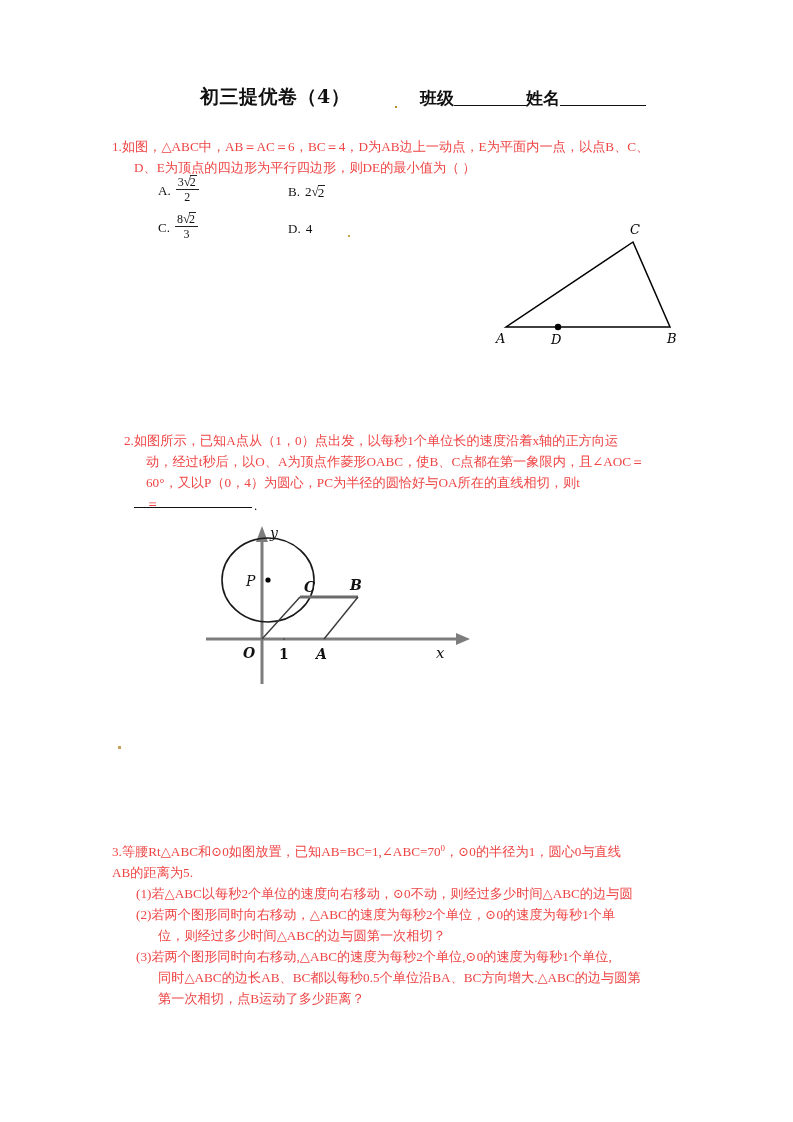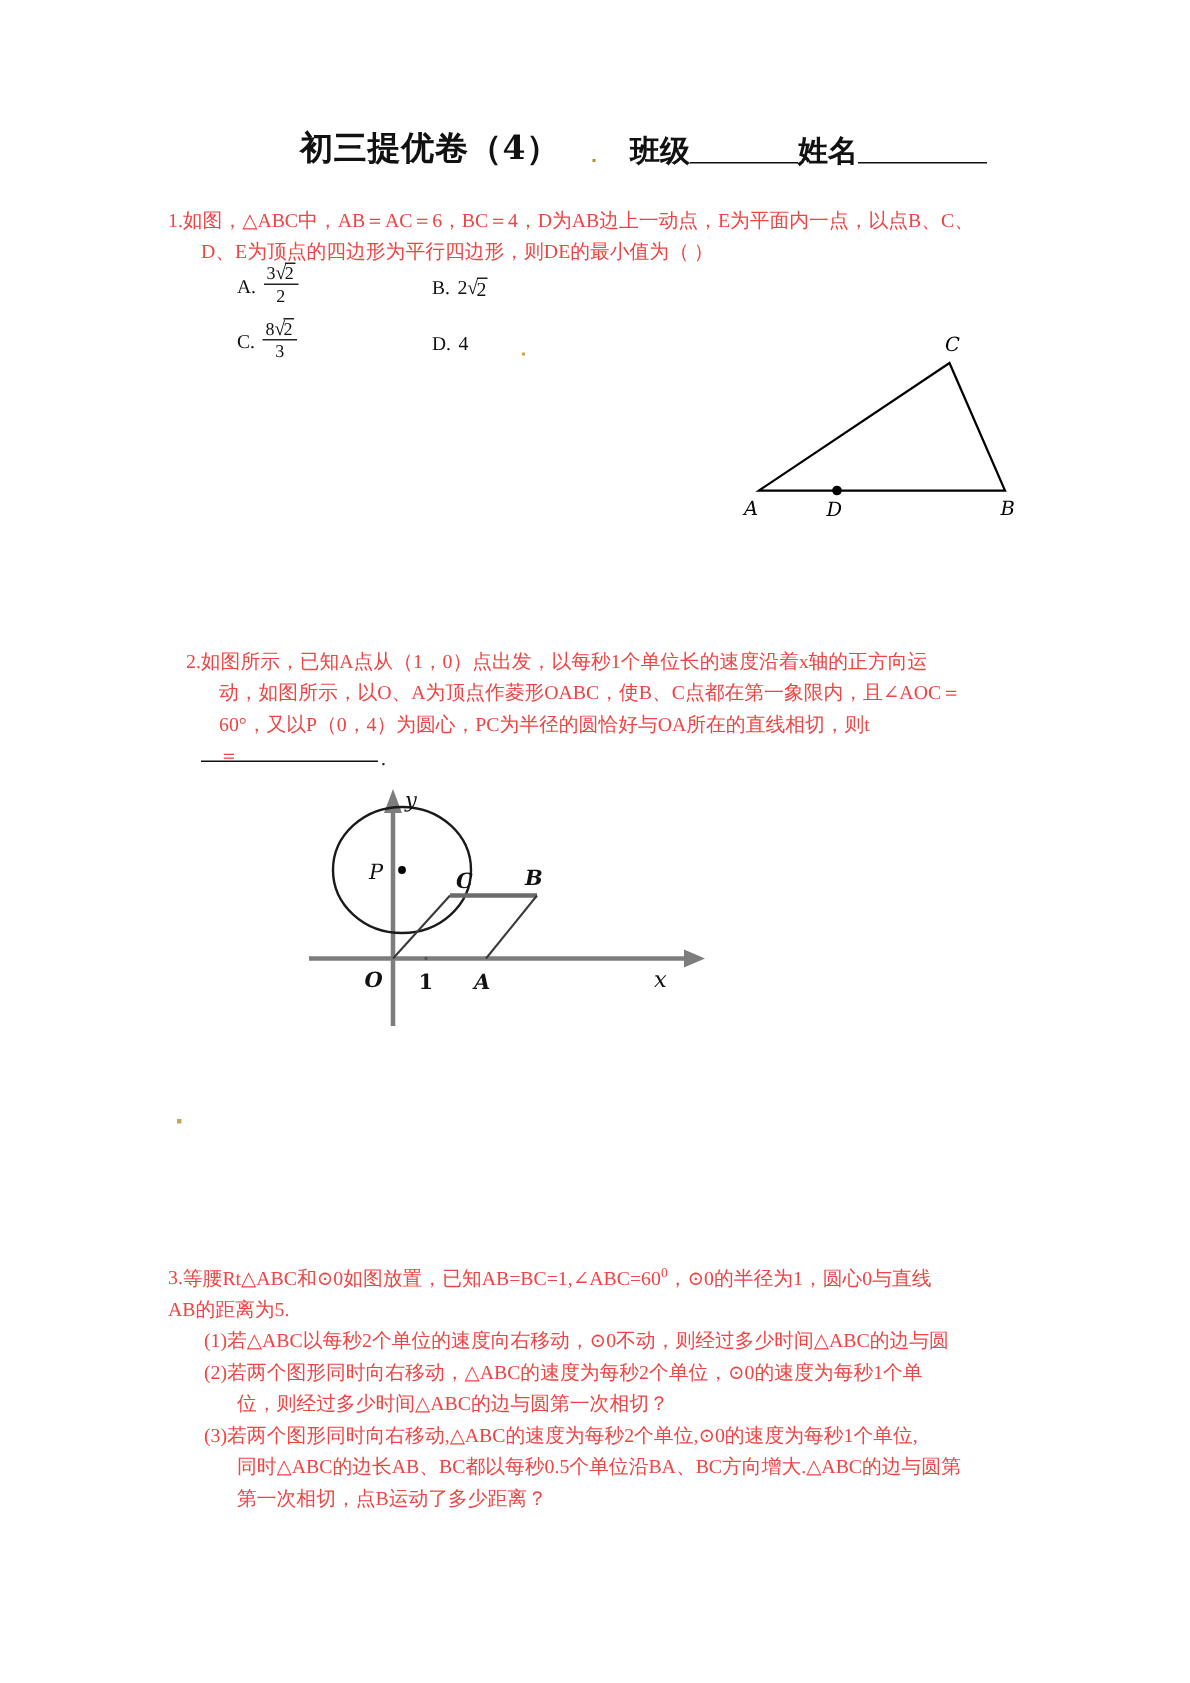--- a/index.html
+++ b/index.html
@@ -27,39 +27,39 @@
     position: absolute;
     left: 110px;
     top: 84px;
     width: 580px;
     height: 34px;
   }
   .doc-title {
     position: absolute;
     left: 90px;
     top: 0px;
-    font-size: 22px;
+    font-size: 19px;
     font-weight: bold;
     letter-spacing: 0.5px;
     white-space: nowrap;
     font-family: "DejaVu Serif", "Liberation Serif", serif;
   }
   .title-stray-dot {
     position: absolute;
     left: 285px;
     top: 22px;
     width: 2px;
     height: 2px;
     background: #b98a2e;
   }
   .name-field {
     position: absolute;
     left: 310px;
     top: 3px;
-    font-size: 20px;
+    font-size: 17px;
     font-weight: bold;
     white-space: nowrap;
     font-family: "DejaVu Serif", "Liberation Serif", serif;
   }
   .blank-line {
     display: inline-block;
     border-bottom: 1.6px solid #111;
     vertical-align: -2px;
   }
   .bl-class { width: 72px; }
@@ -284,21 +284,21 @@
       <circle cx="78" cy="109" r="3.2" fill="#000000"></circle>
       <text x="150" y="16" font-family="DejaVu Serif, serif" font-style="italic" font-size="13" fill="#000">C</text>
       <text x="16" y="125" font-family="DejaVu Serif, serif" font-style="italic" font-size="13" fill="#000">A</text>
       <text x="71" y="126" font-family="DejaVu Serif, serif" font-style="italic" font-size="13" fill="#000">D</text>
       <text x="187" y="125" font-family="DejaVu Serif, serif" font-style="italic" font-size="13" fill="#000">B</text>
     </svg>
   </div>
 
   <div class="qtext q2">
     <span class="q-num">2.</span><span>如图所示，已知A点从（1，0）点出发，以每秒1个单位长的速度沿着x轴的正方向运</span>
-    <span class="ind">动，如图所示，以O、A为顶点作菱形OABC，使B、C点都在第一象限内，且∠AOC＝</span>
+    <span class="ind">动，经过t秒后，以O、A为顶点作菱形OABC，使B、C点都在第一象限内，且∠AOC＝</span>
     <span class="ind">60°，又以P（0，4）为圆心，PC为半径的圆恰好与OA所在的直线相切，则t</span>
     <span class="ind">＝</span>
   </div>
   <div class="q2-blank"></div>
   <div class="q2-blank-dot">.</div>
 
   <div class="fig-axes">
     <svg width="280" height="170" viewBox="0 0 280 170">
 
       <line x1="8" y1="121" x2="258" y2="121" stroke="#7d7d7d" stroke-width="3"></line>
@@ -322,21 +322,21 @@
       <text x="118" y="141" font-family="DejaVu Serif, serif" font-style="italic" font-size="14" font-weight="bold" fill="#111">A</text>
       <text x="48" y="68" font-family="DejaVu Serif, serif" font-style="italic" font-size="14" fill="#111">P</text>
       <text x="106" y="74" font-family="DejaVu Serif, serif" font-style="italic" font-size="14" font-weight="bold" fill="#111">C</text>
       <text x="152" y="72" font-family="DejaVu Serif, serif" font-style="italic" font-size="14" font-weight="bold" fill="#111">B</text>
     </svg>
   </div>
 
   <div class="faint-mark"></div>
 
   <div class="qtext q3">
-    <span class="q-num">3.</span><span>等腰Rt△ABC和⊙0如图放置，已知AB=BC=1,∠ABC=60</span><sup class="deg">0</sup><span>，⊙0的半径为1，圆心0与直线</span>
+    <span class="q-num">3.</span><span>等腰Rt△ABC和⊙0如图放置，已知AB=BC=1,∠ABC=70</span><sup class="deg">0</sup><span>，⊙0的半径为1，圆心0与直线</span>
     <span class="l2">AB的距离为5.</span>
 
     <span class="sub">
       <span>(1)</span><span>若△ABC以每秒2个单位的速度向右移动，⊙0不动，则经过多少时间△ABC的边与圆</span>
     </span>
 
     <span class="sub">
       <span>(2)</span><span>若两个图形同时向右移动，△ABC的速度为每秒2个单位，⊙0的速度为每秒1个单</span>
       <span class="cont">位，则经过多少时间△ABC的边与圆第一次相切？</span>
     </span>

